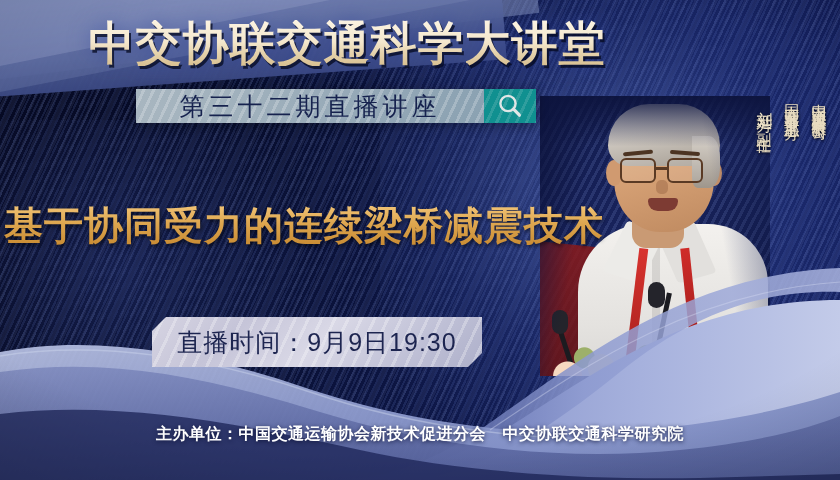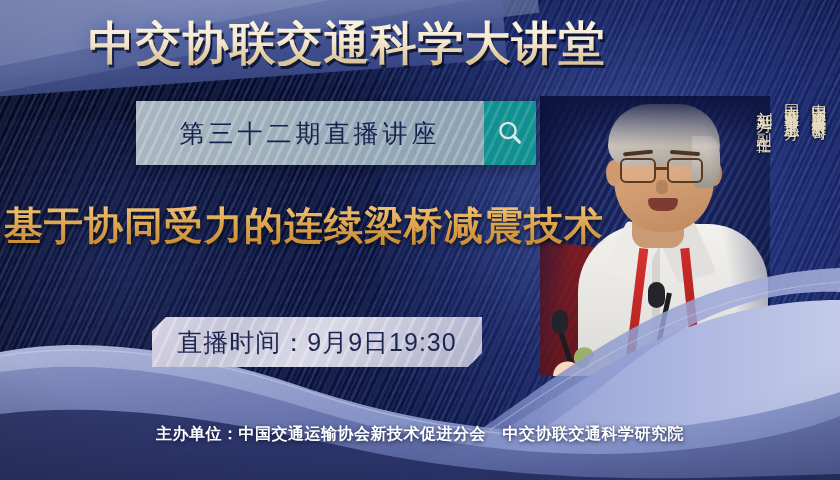--- a/index.html
+++ b/index.html
@@ -145,21 +145,21 @@
     line-height:1;
     padding-right:146px;
     background:linear-gradient(180deg,#fbf3e2 0%,#f4e7cd 48%,#e5d2ac 72%,#d8c091 100%);
     -webkit-background-clip:text;background-clip:text;
     color:transparent;-webkit-text-fill-color:transparent;
     filter:drop-shadow(2px 3px 0 rgba(4,8,30,.75)) drop-shadow(0 0 10px rgba(40,60,150,.5));
   }
 
   
   .sub-bar{
-    position:absolute;left:136px;top:101px;width:400px;height:64px;
+    position:absolute;left:136px;top:89px;width:400px;height:34px;
     display:flex;align-items:stretch;
     box-shadow:0 2px 12px rgba(0,0,0,.35);
   }
   .sub-bar-left{
     flex:1;position:relative;overflow:hidden;
     background:linear-gradient(90deg,#a8b6c0 0%,#9fb0bc 35%,#93a7b6 70%,#8ba2b2 100%);
     display:flex;align-items:center;justify-content:center;
   }
   .sub-bar-left::after{
     content:"";position:absolute;inset:0;

